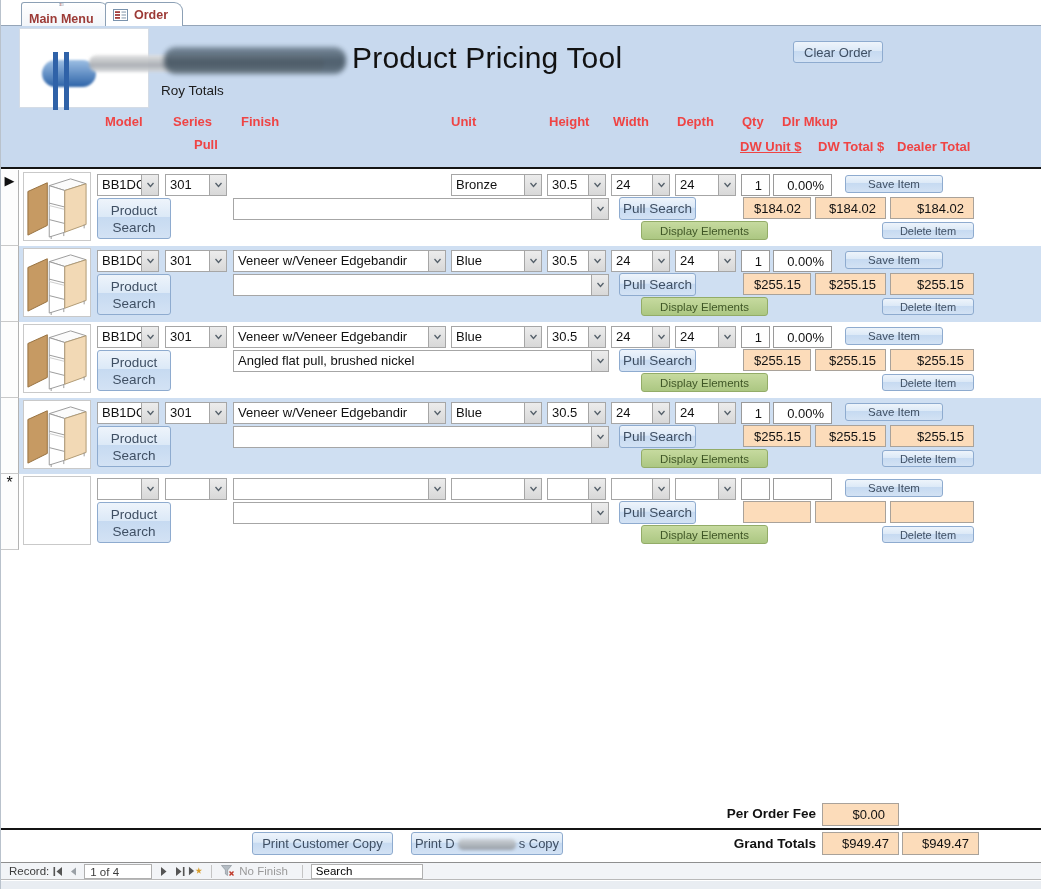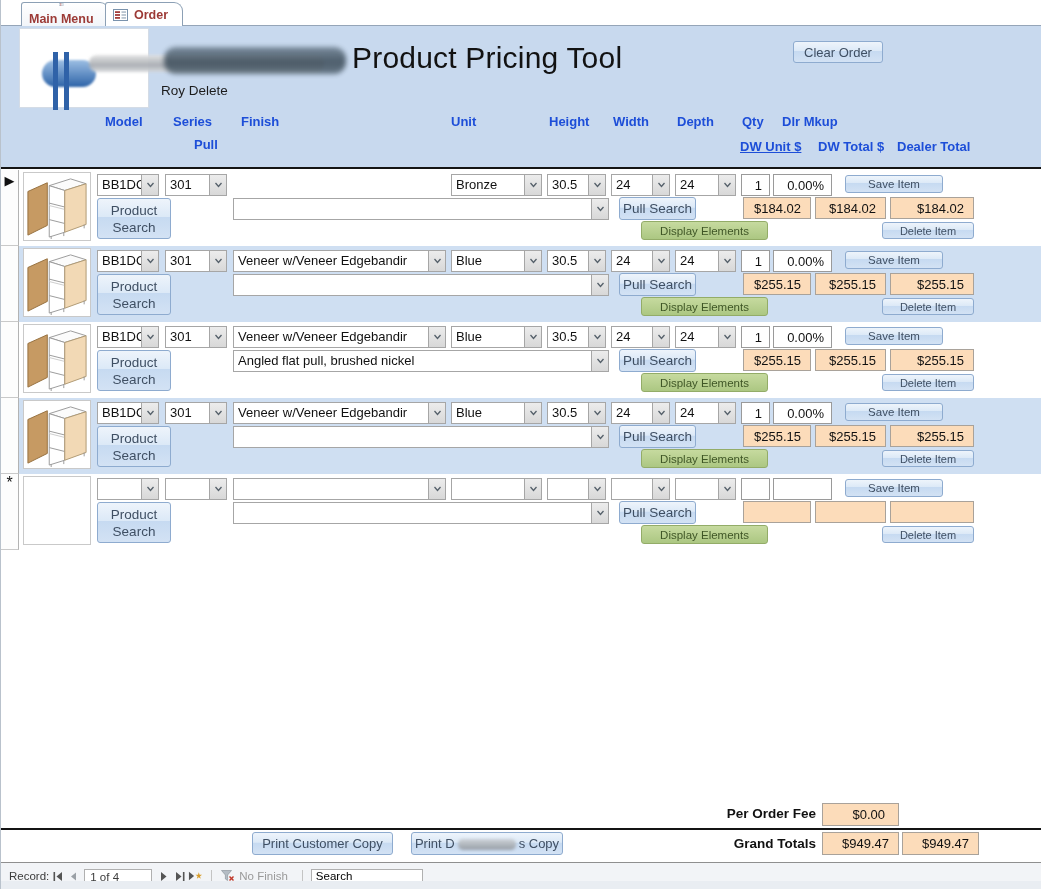--- a/index.html
+++ b/index.html
@@ -27,21 +27,21 @@
   .clampblob { position:absolute; left:22px; top:31px; width:54px; height:27px; border-radius:14px;
                background:linear-gradient(#9dbfe4,#2e64a8); filter:blur(1px); }
   .clampbar  { position:absolute; background:#2f62a8; filter:blur(.4px); }
   .smudge-gray { position:absolute; left:88px; top:55px; width:235px; height:17px; border-radius:8px;
                  background:linear-gradient(#e3e3e3,#a9adb2 60%,#d7d9dc); filter:blur(1.6px); opacity:.95; }
   .smudge-dark { position:absolute; left:163px; top:47px; width:182px; height:27px; border-radius:12px;
                  background:linear-gradient(#6e8090,#3d4d5a 55%,#5a6b79); filter:blur(2.6px); opacity:.88; }
   .pagetitle { position:absolute; left:351px; top:41px; font-size:30px; font-weight:500; color:#121212; letter-spacing:.2px; }
   .subtitle  { position:absolute; left:160px; top:83px; font-size:13.5px; color:#1c1c1c; }
 
-  .colhead { position:absolute; font-size:13px; font-weight:bold; color:#1d4ed8; white-space:nowrap; }
+  .colhead { position:absolute; font-size:13px; font-weight:bold; color:#ef4444; white-space:nowrap; }
 
   .thickline { position:absolute; left:0; top:167px; width:1041px; height:2px; background:#141414; }
   .sumline   { position:absolute; left:0; top:828px; width:1041px; height:2px; background:#141414; }
 
   
   .btn { display:flex; align-items:center; justify-content:center; text-align:center;
          border:1px solid #8eabcf; border-radius:3px; color:#3f4f63; cursor:default;
          background:linear-gradient(#eef4fb 0%,#dce9f7 45%,#c6daf1 46%,#d3e2f4 100%);
          font-family:inherit; }
   .btn-green { display:flex; align-items:center; justify-content:center;
@@ -64,21 +64,21 @@
           display:flex; align-items:center; justify-content:center; }
   .tbox { position:absolute; background:#fff; border:1px solid #9a9a9a; font-size:13px; color:#111;
           display:flex; align-items:center; justify-content:flex-end; padding-right:7px; }
 
   
   .sumlabel { position:absolute; font-size:13.5px; font-weight:bold; color:#111; width:215px; text-align:right; }
   .inline-redact { display:inline-block; width:58px; height:11px; border-radius:5px; margin:0 3px -1px 3px;
                    background:linear-gradient(#cdd2d7,#979ea6); filter:blur(1.8px); }
 
   
-  .navbar { position:absolute; left:0; top:862px; width:1041px; height:28px; background:#f2f4f7;
+  .navbar { position:absolute; left:0; top:862px; width:1041px; height:18px; background:#f2f4f7;
             border-top:1px solid #8f8f8f; border-bottom:1px solid #b9b9b9;
             display:flex; align-items:center; font-size:11.5px; color:#3c3c3c; }
   .navbar > * { flex:none; }
   .navlabel { margin-left:8px; }
   .navbtn { width:15px; height:14px; display:flex; align-items:center; justify-content:center; margin-left:1px; }
   .navpos { width:68px; height:15px; background:#fff; border:1px solid #b0b0b0; padding:1px 0 0 5px; margin:0 3px; }
   .navsep { width:1px; height:13px; background:#c4c4c4; margin:0 8px; }
   .nofilter { color:#9a9a9a; margin-left:4px; }
   .navsearch { width:112px; height:15px; border:1px solid #b0b0b0; font-size:11.5px; padding:0 0 0 4px;
                font-family:inherit; color:#000; background:#fff; }
@@ -118,21 +118,21 @@
 
   <div class="headerband"></div>
   <div class="logobox">
     <div class="clampblob"></div>
   </div>
   <div class="clampbar" style="left:52px; top:52px; width:5px; height:58px;"></div>
   <div class="clampbar" style="left:63px; top:52px; width:5px; height:58px;"></div>
   <div class="smudge-gray"></div>
   <div class="smudge-dark"></div>
   <div class="pagetitle">Product Pricing Tool</div>
-  <div class="subtitle">Roy Delete</div>
+  <div class="subtitle">Roy Totals</div>
   <button class="btn abs" style="left:792px; top:41px; width:90px; height:22px; font-size:13px;">Clear Order</button>
 
   <div class="colhead" style="left:104px; top:114px;">Model</div>
   <div class="colhead" style="left:172px; top:114px;">Series</div>
   <div class="colhead" style="left:240px; top:114px;">Finish</div>
   <div class="colhead" style="left:450px; top:114px;">Unit</div>
   <div class="colhead" style="left:548px; top:114px;">Height</div>
   <div class="colhead" style="left:612px; top:114px;">Width</div>
   <div class="colhead" style="left:676px; top:114px;">Depth</div>
   <div class="colhead" style="left:741px; top:114px;">Qty</div>

